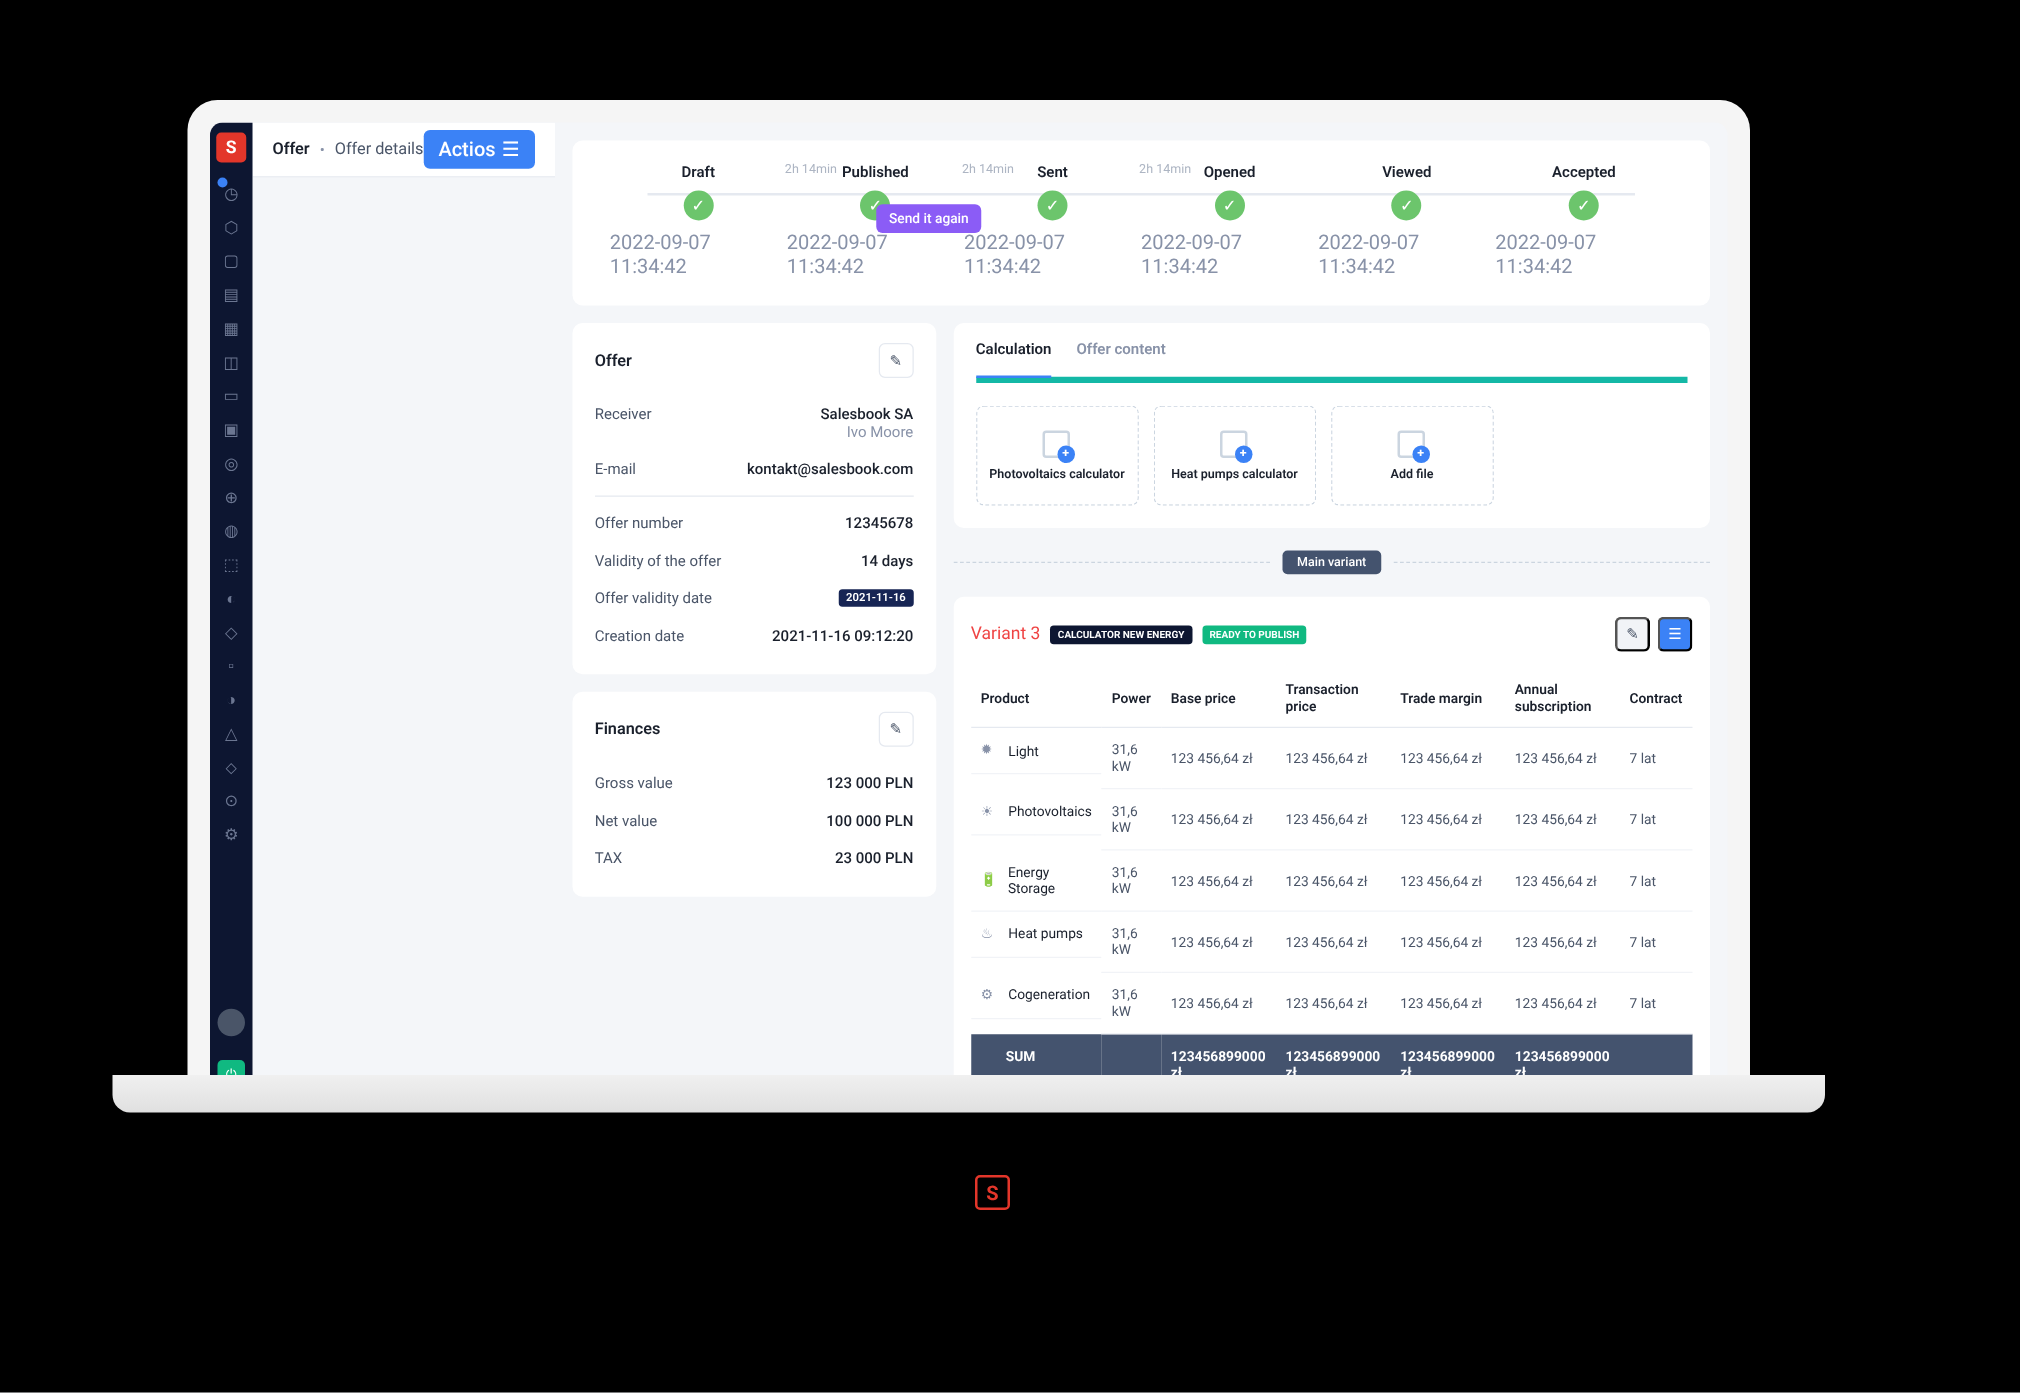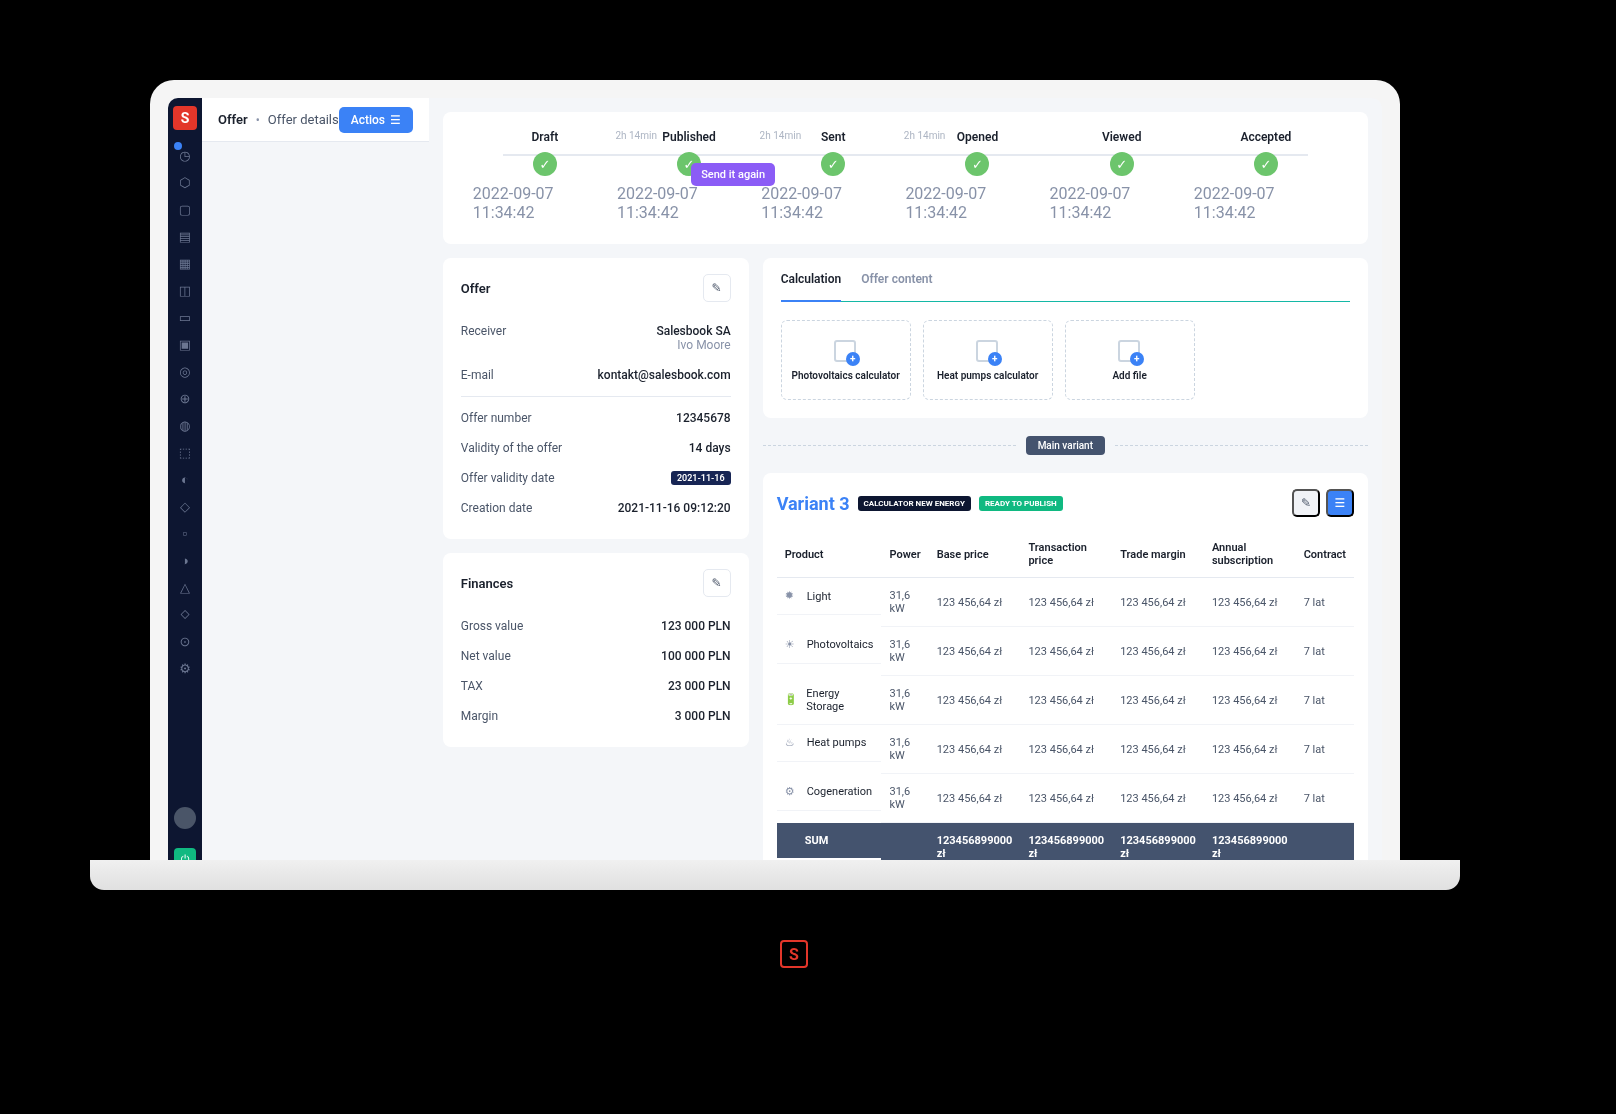--- a/index.html
+++ b/index.html
@@ -11,21 +11,21 @@
 .logo{width:24px;height:24px;background:#e3362a;border-radius:4px;display:flex;align-items:center;justify-content:center;color:#fff;font-weight:700;font-size:14px;margin-bottom:6px}
 .sb-icon{width:16px;height:16px;color:#6b7691;display:flex;align-items:center;justify-content:center;font-size:13px;cursor:pointer}
 .sb-dot{position:absolute;left:6px;top:44px;width:8px;height:8px;background:#3b82f6;border-radius:50%}
 .avatar{width:22px;height:22px;border-radius:50%;background:#4a5568;margin-top:auto;margin-bottom:8px}
 .power{width:22px;height:22px;border-radius:4px;background:#10b981;margin-bottom:10px;display:flex;align-items:center;justify-content:center;color:#fff;font-size:11px}
 .main{flex:1;display:flex;overflow:hidden}
 .topbar{height:44px;background:#fff;display:flex;align-items:center;padding:0 16px;border-bottom:1px solid #e5e9f0}
 .crumb-strong{font-weight:600;font-size:13px;color:#1a202c}
 .crumb-sep{margin:0 8px;color:#8892a8;font-size:12px}
 .crumb{font-size:13px;color:#4a5568}
-.actions-btn{margin-left:auto;background:#3b82f6;color:#fff;border:none;border-radius:5px;padding:6px 12px;font-size:12px;font-weight:500;cursor:pointer;display:flex;align-items:center;gap:5px}
+.actions-btn{margin-left:auto;background:#3b82f6;color:#fff;border:none;border-radius:5px;padding:6px 12px;font-size:16px;font-weight:500;cursor:pointer;display:flex;align-items:center;gap:5px}
 .content{flex:1;padding:14px;overflow:auto}
 .timeline{background:#fff;border-radius:8px;padding:18px 30px 22px 30px;display:flex;justify-content:space-between;position:relative;margin-bottom:14px}
 .tl-step{display:flex;flex-direction:column;align-items:center;gap:8px;position:relative;flex:1}
 .tl-title{font-size:12px;font-weight:600;color:#1a202c}
 .tl-check{width:24px;height:24px;border-radius:50%;background:#6cc56c;display:flex;align-items:center;justify-content:center;color:#fff;font-size:13px}
 .tl-date{font-size:16px;color:#8892a8}
 .tl-dur{position:absolute;font-size:10px;color:#adb5c3;top:0;white-space:nowrap}
 .tl-line{position:absolute;top:42px;height:2px;background:#e5e9f0;left:60px;right:60px;z-index:0}
 .send-pill{background:#8b5cf6;color:#fff;border:none;border-radius:5px;padding:5px 10px;font-size:11px;font-weight:500;position:absolute;top:33px;cursor:pointer;white-space:nowrap}
 .body-row{display:flex;gap:14px}
@@ -35,35 +35,35 @@
 .card-title{font-size:13px;font-weight:600;color:#1a202c}
 .edit-btn{width:28px;height:28px;border:1px solid #e5e9f0;border-radius:5px;background:#fff;display:flex;align-items:center;justify-content:center;color:#4a5568;cursor:pointer;font-size:12px}
 .kv{display:flex;justify-content:space-between;font-size:12px;padding:8px 0}
 .kv-label{color:#4a5568}
 .kv-value{color:#1a202c;font-weight:500;text-align:right}
 .kv-sub{color:#8892a8;display:block;font-weight:400}
 .pill-date{background:#172554;color:#fff;font-size:9px;padding:2px 6px;border-radius:3px;font-weight:600}
 .sep{height:1px;background:#e5e9f0;margin:6px 0}
 .right-col{flex:1;display:flex;flex-direction:column;gap:14px}
 .tabs{background:#fff;border-radius:8px;padding:0 18px}
-.tab-row{display:flex;gap:20px;border-bottom:1px solid #14b8a6}
+.tab-row{display:flex;gap:20px;border-bottom:5px solid #14b8a6}
 .tab{padding:14px 0;font-size:12px;font-weight:600;color:#8892a8;cursor:pointer}
 .tab.active{color:#1a202c;border-bottom:2px solid #3b82f6;margin-bottom:-1px}
 .calc-tiles{display:flex;gap:12px;padding:18px 0}
 .tile{flex:0 0 130px;height:80px;border:1px dashed #cbd5e0;border-radius:6px;display:flex;flex-direction:column;align-items:center;justify-content:center;gap:6px;cursor:pointer}
 .tile-icon{width:28px;height:24px;position:relative}
 .tile-doc{width:22px;height:22px;border:2px solid #cbd5e0;border-radius:3px;position:absolute;left:2px;top:0}
 .tile-plus{width:14px;height:14px;border-radius:50%;background:#3b82f6;position:absolute;right:0;bottom:-2px;display:flex;align-items:center;justify-content:center;color:#fff;font-size:10px;font-weight:700}
 .tile-label{font-size:10px;font-weight:600;color:#1a202c;text-align:center}
 .divider-label{display:flex;align-items:center;gap:10px;margin:4px 0}
 .divider-label::before,.divider-label::after{content:"";flex:1;border-top:1px dashed #cbd5e0}
 .main-variant{background:#44536e;color:#fff;font-size:10px;padding:4px 12px;border-radius:4px;font-weight:500}
 .variant-card{background:#fff;border-radius:8px;padding:16px 14px 0 14px}
 .variant-head{display:flex;align-items:center;gap:8px;margin-bottom:14px}
-.variant-title{font-size:18px;font-weight:700;color:#3b82f6}
+.variant-title{font-size:14px;font-weight:400;color:#ef4444}
 .badge{font-size:8px;font-weight:700;padding:3px 6px;border-radius:3px;text-transform:uppercase}
 .badge-navy{background:#0d1631;color:#fff}
 .badge-green{background:#10b981;color:#fff}
 .vh-actions{margin-left:auto;display:flex;gap:6px}
 .icon-btn{width:28px;height:28px;border-radius:5px;display:flex;align-items:center;justify-content:center;cursor:pointer;font-size:12px}
 .icon-btn.light{background:#f1f3f7;color:#4a5568}
 .icon-btn.blue{background:#3b82f6;color:#fff}
 table{width:100%;border-collapse:collapse;font-size:11px}
 th{text-align:left;font-weight:600;color:#1a202c;padding:10px 8px;border-bottom:1px solid #e5e9f0}
 td{padding:11px 8px;color:#4a5568;border-bottom:1px solid #f1f3f7}
@@ -202,24 +202,20 @@
                   <span class="kv-value">123 000 PLN</span>
                 </div>
           <div class="kv">
                   <span class="kv-label">Net value</span>
                   <span class="kv-value">100 000 PLN</span>
                 </div>
           <div class="kv">
                   <span class="kv-label">TAX</span>
                   <span class="kv-value">23 000 PLN</span>
                 </div>
-          <div class="kv">
-                  <span class="kv-label">Margin</span>
-                  <span class="kv-value">3 000 PLN</span>
-                </div>
         </div>
 
       </div>
 
       <div class="right-col">
         <div class="tabs">
           <div class="tab-row">
             <div class="tab active">Calculation</div>
             <div class="tab">Offer content</div>
           </div>

